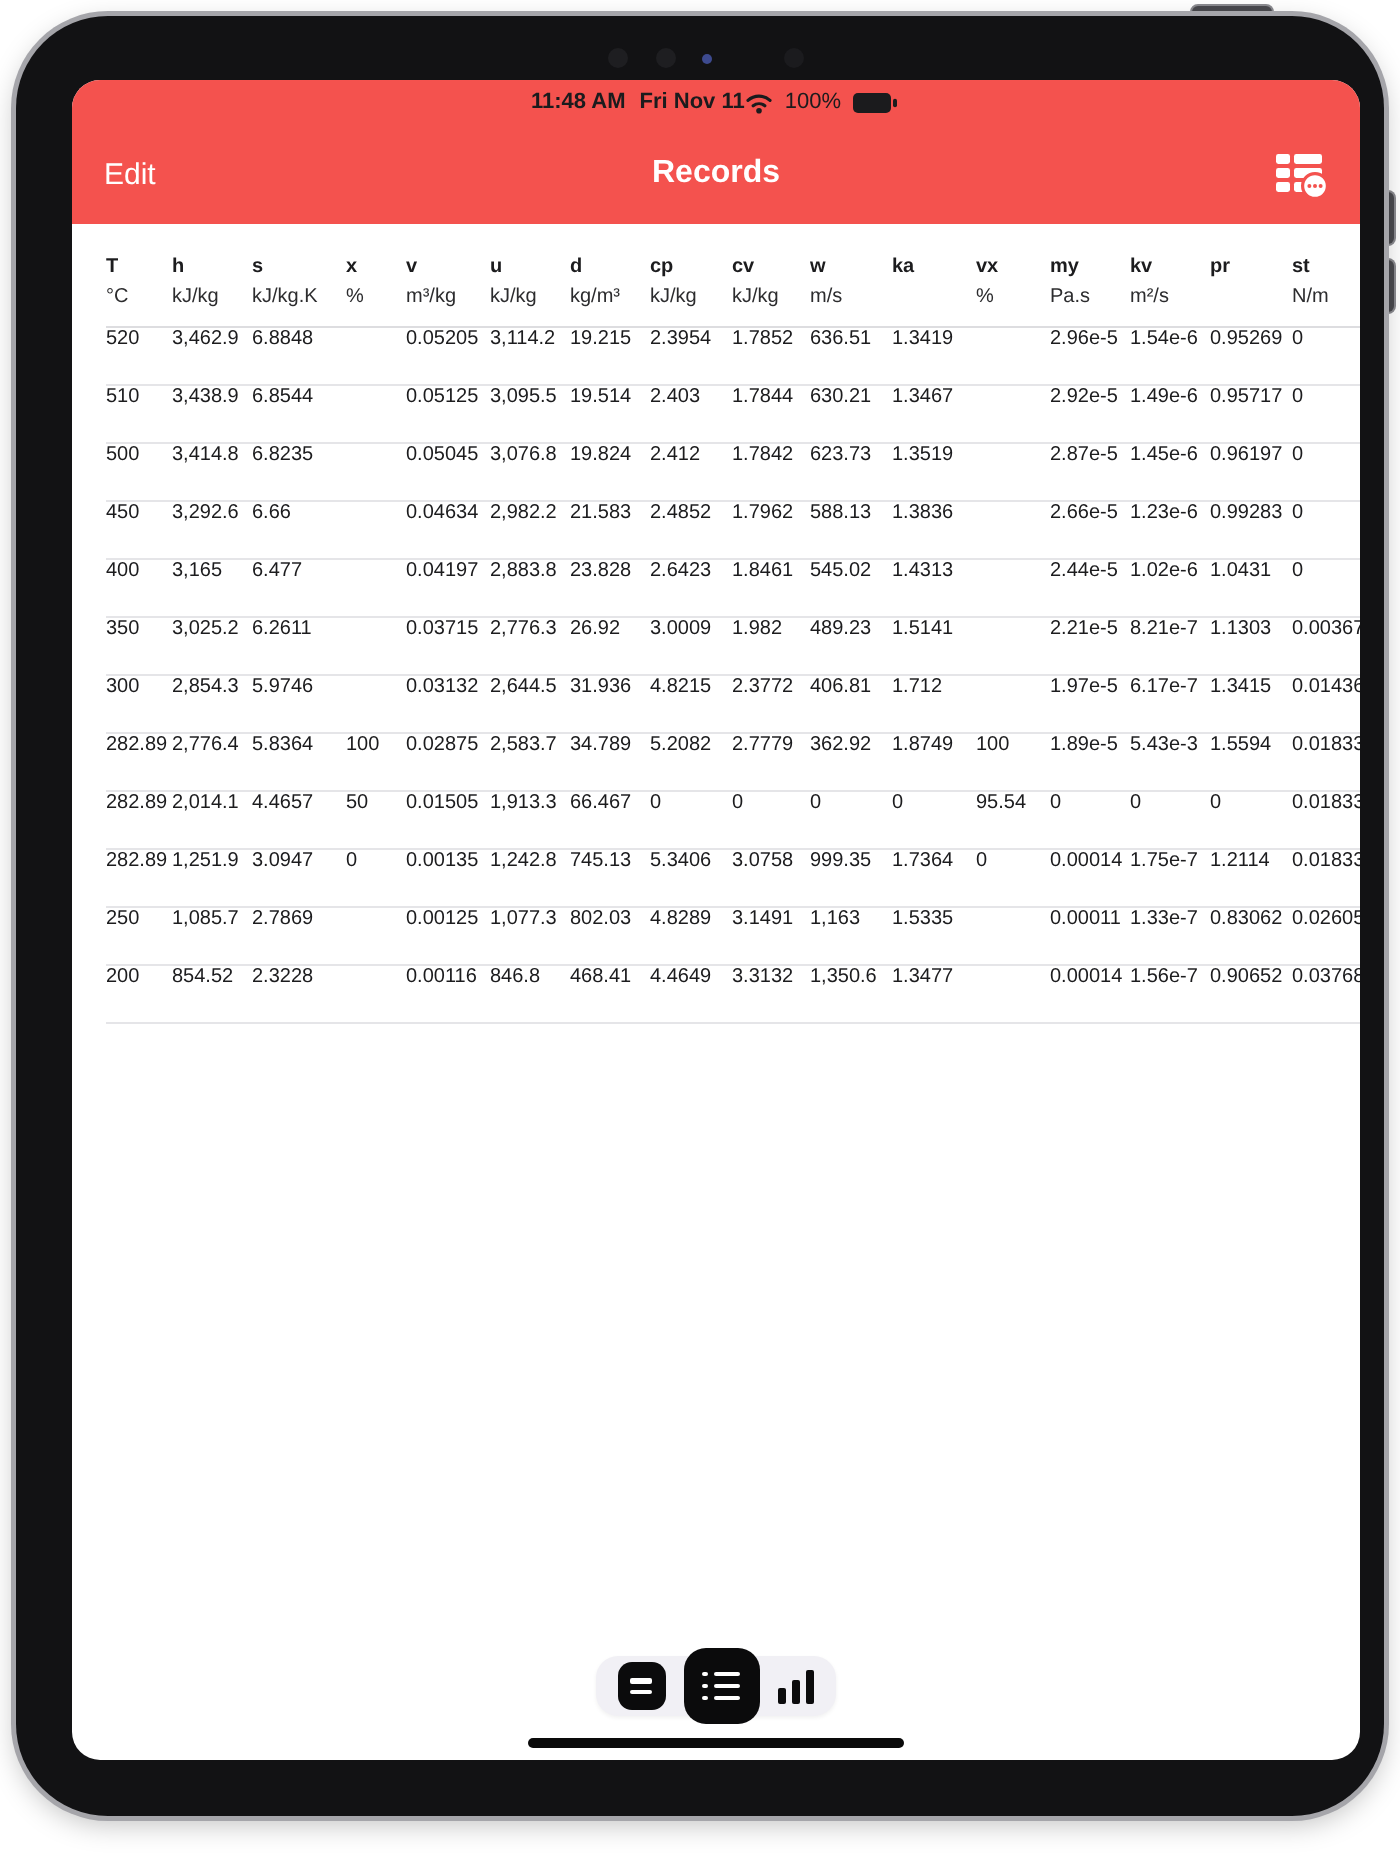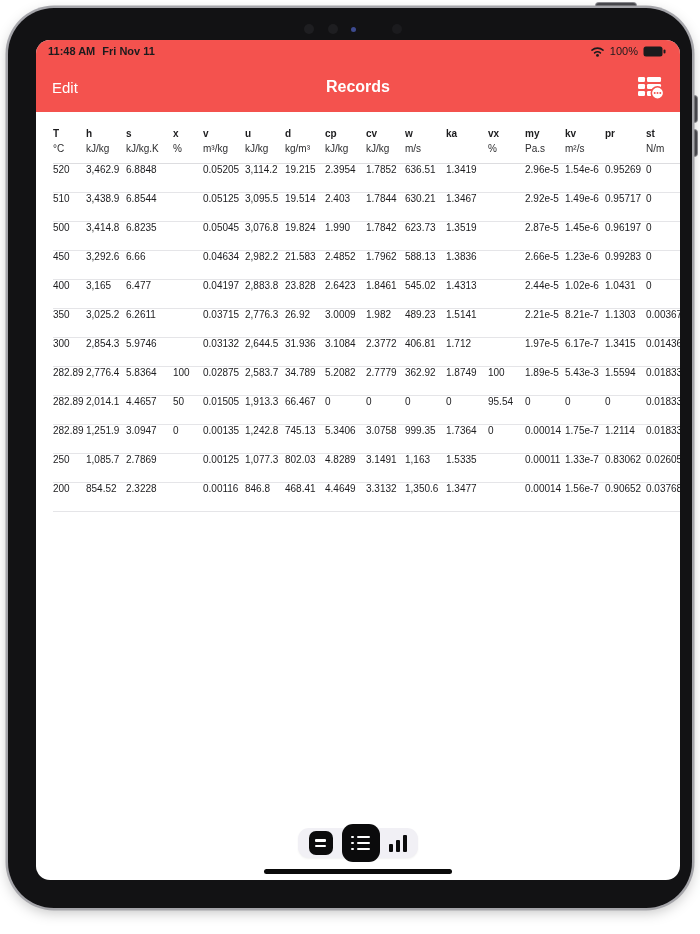--- a/index.html
+++ b/index.html
@@ -10,21 +10,21 @@
   .btn-power{left:596px;top:3px;width:40px;height:10px;}
   .btn-vol-up{left:688px;top:96px;width:9px;height:26px;}
   .btn-vol-down{left:688px;top:130px;width:9px;height:26px;}
   .device{position:absolute;left:8px;top:8px;width:684px;height:900px;background:#121214;border-radius:46px;
           box-shadow:0 0 0 2.5px #a5a5aa, 0 4px 14px rgba(0,0,0,.25);z-index:1;}
   .cam-dot{position:absolute;border-radius:50%;}
   .screen{position:absolute;left:36px;top:40px;width:644px;height:840px;background:#ffffff;border-radius:14px;
           overflow:hidden;z-index:2;}
 
   
-  .statusbar{height:22px;display:flex;align-items:center;justify-content:space-between;
+  .statusbar{height:22px;display:flex;align-items:center;justify-content:center;
              padding:0 14px 0 12px;font-size:11px;font-weight:700;color:#1b1b1d;}
   .status-left{display:flex;gap:7px;align-items:center;}
   .status-right{display:flex;gap:5px;align-items:center;font-weight:400;}
   .navbar{height:50px;display:flex;align-items:center;position:relative;padding:0 16px;}
   .redbg{background:#F4524E;}
   .edit-btn{color:#ffffff;font-size:15px;cursor:pointer;z-index:3;}
   .nav-title{position:absolute;left:0;right:0;text-align:center;color:#ffffff;font-size:16px;font-weight:700;}
   .nav-right{margin-left:auto;z-index:3;cursor:pointer;display:flex;align-items:center;}
 
   
@@ -229,21 +229,21 @@
           <div class="cell c15">0</div>
         </div>
         <div class="trow">
           <div class="cell c0">500</div>
           <div class="cell c1">3,414.8</div>
           <div class="cell c2">6.8235</div>
           <div class="cell c3"></div>
           <div class="cell c4">0.05045</div>
           <div class="cell c5">3,076.8</div>
           <div class="cell c6">19.824</div>
-          <div class="cell c7">1.990</div>
+          <div class="cell c7">2.412</div>
           <div class="cell c8">1.7842</div>
           <div class="cell c9">623.73</div>
           <div class="cell c10">1.3519</div>
           <div class="cell c11"></div>
           <div class="cell c12">2.87e-5</div>
           <div class="cell c13">1.45e-6</div>
           <div class="cell c14">0.96197</div>
           <div class="cell c15">0</div>
         </div>
         <div class="trow">
@@ -301,21 +301,21 @@
           <div class="cell c15">0.00367</div>
         </div>
         <div class="trow">
           <div class="cell c0">300</div>
           <div class="cell c1">2,854.3</div>
           <div class="cell c2">5.9746</div>
           <div class="cell c3"></div>
           <div class="cell c4">0.03132</div>
           <div class="cell c5">2,644.5</div>
           <div class="cell c6">31.936</div>
-          <div class="cell c7">3.1084</div>
+          <div class="cell c7">4.8215</div>
           <div class="cell c8">2.3772</div>
           <div class="cell c9">406.81</div>
           <div class="cell c10">1.712</div>
           <div class="cell c11"></div>
           <div class="cell c12">1.97e-5</div>
           <div class="cell c13">6.17e-7</div>
           <div class="cell c14">1.3415</div>
           <div class="cell c15">0.01436</div>
         </div>
         <div class="trow">

